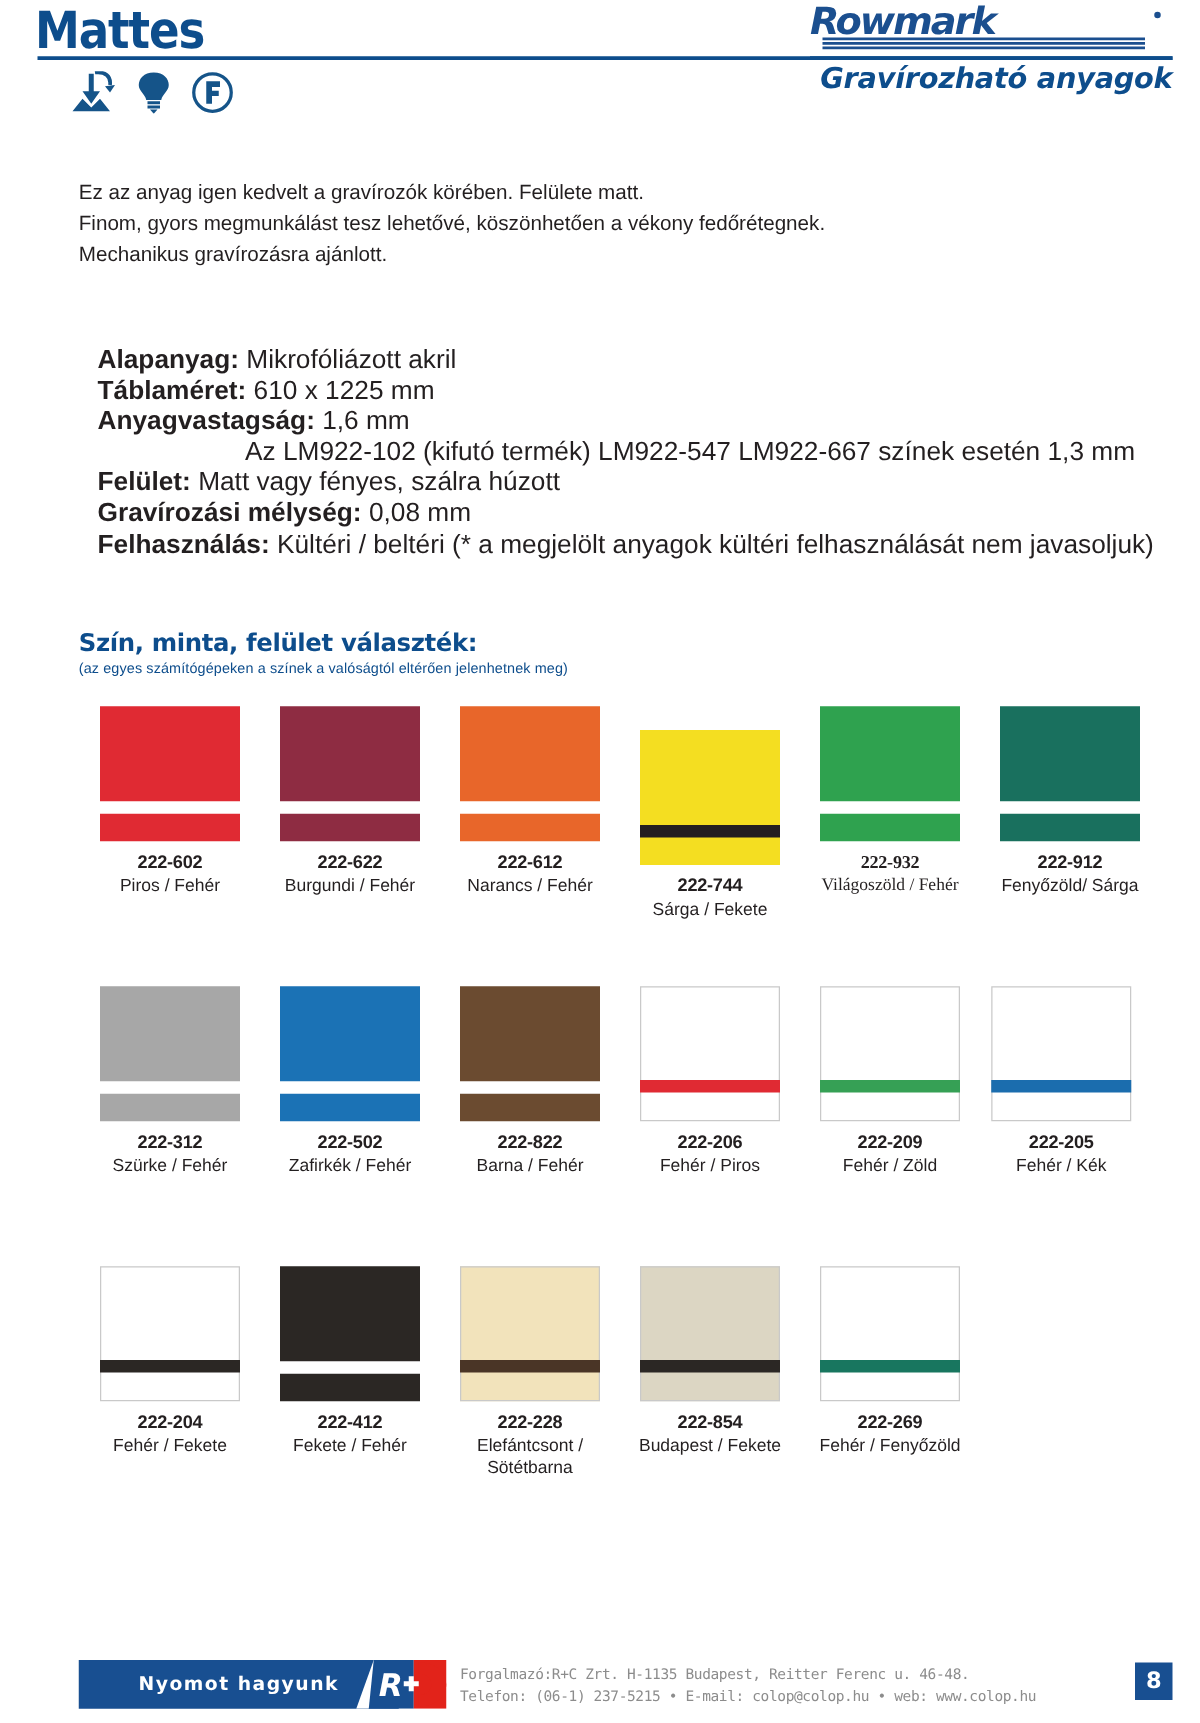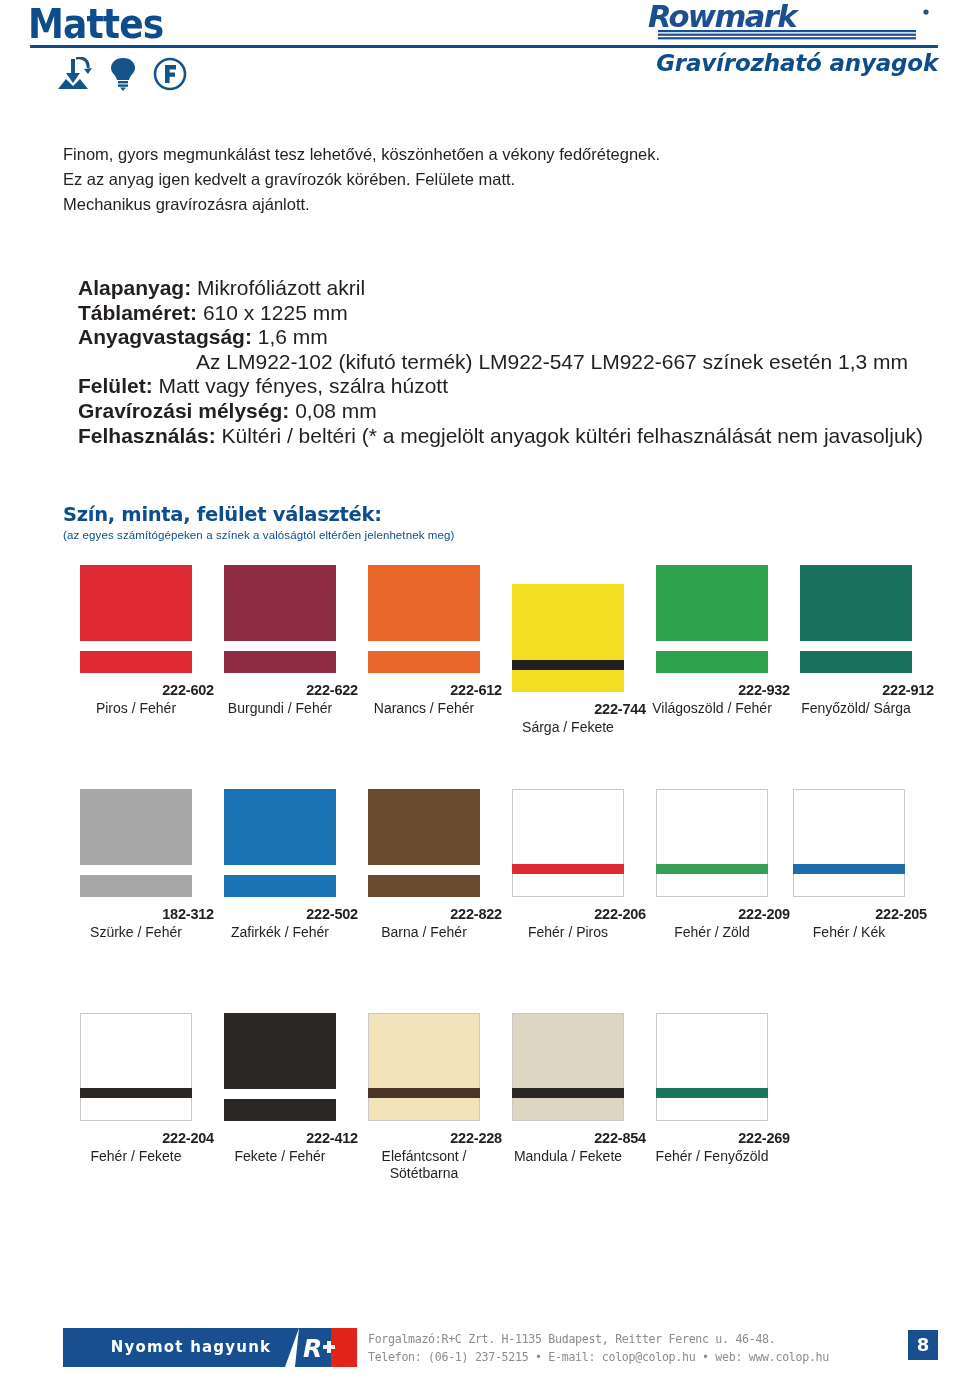--- a/index.html
+++ b/index.html
@@ -157,21 +157,20 @@
     bottom: 22px;
   }
   .chip.bordered .stripe { left: -1px; width: calc(100% + 2px); }
   .code {
     font-size: 14.5px;
     font-weight: bold;
     letter-spacing: -0.2px;
     margin-top: 9px;
     line-height: 17px;
     color: #231f20;
-    text-align: right;
   }
   .cname {
     font-size: 14px;
     line-height: 17px;
     color: #231f20;
     margin-top: 1px;
   }
 
   
   .footer {
@@ -265,22 +264,22 @@
       <rect x="10" y="26" width="258" height="2.2" fill="#1b4f8f"></rect>
       <rect x="10" y="29.6" width="258" height="2.2" fill="#1b4f8f"></rect>
       <rect x="10" y="33.2" width="258" height="2.2" fill="#1b4f8f"></rect>
     </svg>
   </div>
   <div class="brand-rule"></div>
   <div class="brand-sub">Gravírozható anyagok</div>
 </div>
 
 <div class="intro">
+  <div>Ez az anyag igen kedvelt a gravírozók körében. Felülete matt.</div>
   <div>Finom, gyors megmunkálást tesz lehetővé, köszönhetően a vékony fedőrétegnek.</div>
-  <div>Ez az anyag igen kedvelt a gravírozók körében. Felülete matt.</div>
   <div>Mechanikus gravírozásra ajánlott.</div>
 </div>
 
 <div class="specs">
   <div class="row"><b>Alapanyag:</b> <span>Mikrofóliázott akril</span></div>
   <div class="row"><b>Táblaméret:</b> <span>610 x 1225 mm</span></div>
   <div class="row"><b>Anyagvastagság:</b> <span>1,6 mm</span></div>
   <div class="row indent"><span>Az LM922-102 (kifutó termék) LM922-547 LM922-667 színek esetén 1,3 mm</span></div>
   <div class="row"><b>Felület:</b> <span>Matt vagy fényes, szálra húzott</span></div>
   <div class="row"><b>Gravírozási mélység:</b> <span>0,08 mm</span></div>
@@ -315,41 +314,41 @@
         <div class="code">222-612</div>
         <div class="cname">Narancs / Fehér</div>
       </div>
       <div class="cell" style="left: 490px; margin-top: 19px;">
         <div class="chip" style="background: rgb(244, 222, 33);">
           <div class="stripe" style="background: rgb(35, 31, 32);"></div>
         </div>
         <div class="code">222-744</div>
         <div class="cname">Sárga / Fekete</div>
       </div>
-      <div class="cell" style="left: 634px;">
+      <div class="cell" style="left: 634px; font-family: Liberation Serif, serif;">
         <div class="chip" style="background: rgb(47, 162, 79);">
           <div class="stripe" style="background: rgb(255, 255, 255);"></div>
         </div>
         <div class="code">222-932</div>
         <div class="cname">Világoszöld / Fehér</div>
       </div>
       <div class="cell" style="left: 778px;">
         <div class="chip" style="background: rgb(25, 112, 94);">
           <div class="stripe" style="background: rgb(255, 255, 255);"></div>
         </div>
         <div class="code">222-912</div>
         <div class="cname">Fenyőzöld/ Sárga</div>
       </div>
     </div>
     <div class="grid-row" style="top: 789px;">
       <div class="cell" style="left: 58px;">
         <div class="chip" style="background: rgb(167, 167, 167);">
           <div class="stripe" style="background: rgb(255, 255, 255);"></div>
         </div>
-        <div class="code">182-312</div>
+        <div class="code">222-312</div>
         <div class="cname">Szürke / Fehér</div>
       </div>
       <div class="cell" style="left: 202px;">
         <div class="chip" style="background: rgb(27, 114, 181);">
           <div class="stripe" style="background: rgb(255, 255, 255);"></div>
         </div>
         <div class="code">222-502</div>
         <div class="cname">Zafirkék / Fehér</div>
       </div>
       <div class="cell" style="left: 346px;">
@@ -401,21 +400,21 @@
           <div class="stripe" style="background: rgb(74, 53, 38);"></div>
         </div>
         <div class="code">222-228</div>
         <div class="cname">Elefántcsont / Sötétbarna</div>
       </div>
       <div class="cell" style="left: 490px;">
         <div class="chip bordered" style="background: rgb(220, 214, 195);">
           <div class="stripe" style="background: rgb(43, 39, 36);"></div>
         </div>
         <div class="code">222-854</div>
-        <div class="cname">Mandula / Fekete</div>
+        <div class="cname">Budapest / Fekete</div>
       </div>
       <div class="cell" style="left: 634px;">
         <div class="chip bordered" style="background: rgb(255, 255, 255);">
           <div class="stripe" style="background: rgb(24, 118, 95);"></div>
         </div>
         <div class="code">222-269</div>
         <div class="cname">Fehér / Fenyőzöld</div>
       </div>
     </div>
   </div>

